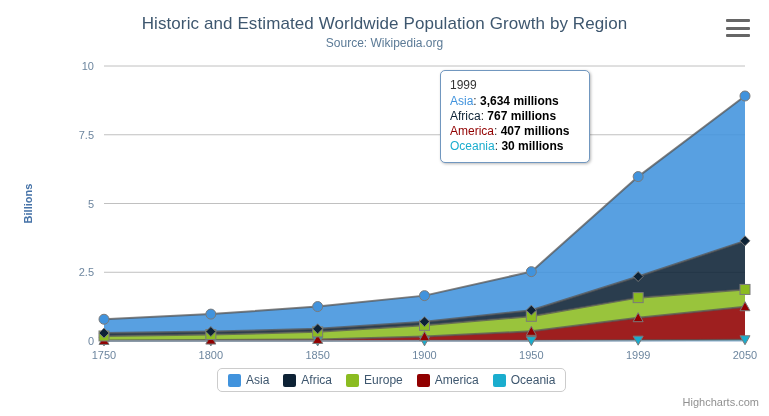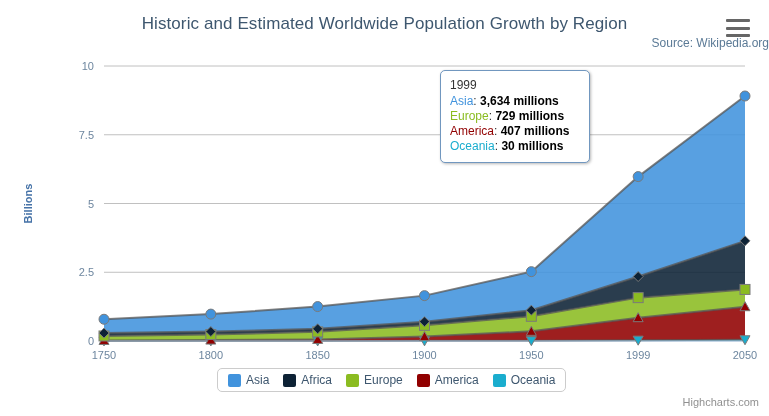--- a/index.html
+++ b/index.html
@@ -25,21 +25,21 @@
     font-size: 17px;
     color: #3E576F;
     font-weight: normal;
     letter-spacing: 0.1px;
   }
   #chart-subtitle {
     position: absolute;
     left: 0;
     top: 36px;
     width: 769px;
-    text-align: right;
+    text-align: center;
     font-size: 12px;
     color: #5b7a96;
   }
   #menu-button {
     position: absolute;
     right: 18px;
     top: 18px;
     width: 24px;
     height: 18px;
     cursor: pointer;
@@ -250,21 +250,21 @@
       <div class="legend-item">
         <span class="legend-swatch" style="background: rgb(26, 173, 206);"></span>
         <span class="legend-label">Oceania</span>
       </div>
     </div>
 
   <div id="tooltip-box">
     <div id="tooltip-header">1999</div>
     <div id="tooltip-rows">
         <div class="tooltip-row"><span class="tt-name" style="color: rgb(65, 147, 221);">Asia</span><span style="color: rgb(51, 51, 51);">: </span><span class="tt-value">3,634 millions</span></div>
-        <div class="tooltip-row"><span class="tt-name" style="color: rgb(139, 188, 33);">Europe</span><span style="color: rgb(51, 51, 51);">: </span><span class="tt-value">729 millions</span></div>
+        <div class="tooltip-row"><span class="tt-name" style="color: rgb(13, 34, 53);">Africa</span><span style="color: rgb(51, 51, 51);">: </span><span class="tt-value">767 millions</span></div>
         <div class="tooltip-row"><span class="tt-name" style="color: rgb(145, 0, 0);">America</span><span style="color: rgb(51, 51, 51);">: </span><span class="tt-value">407 millions</span></div>
         <div class="tooltip-row"><span class="tt-name" style="color: rgb(26, 173, 206);">Oceania</span><span style="color: rgb(51, 51, 51);">: </span><span class="tt-value">30 millions</span></div>
       </div>
   </div>
 
   <div id="credit-text">Highcharts.com</div>
 
 </div>
 
 </body></html>

